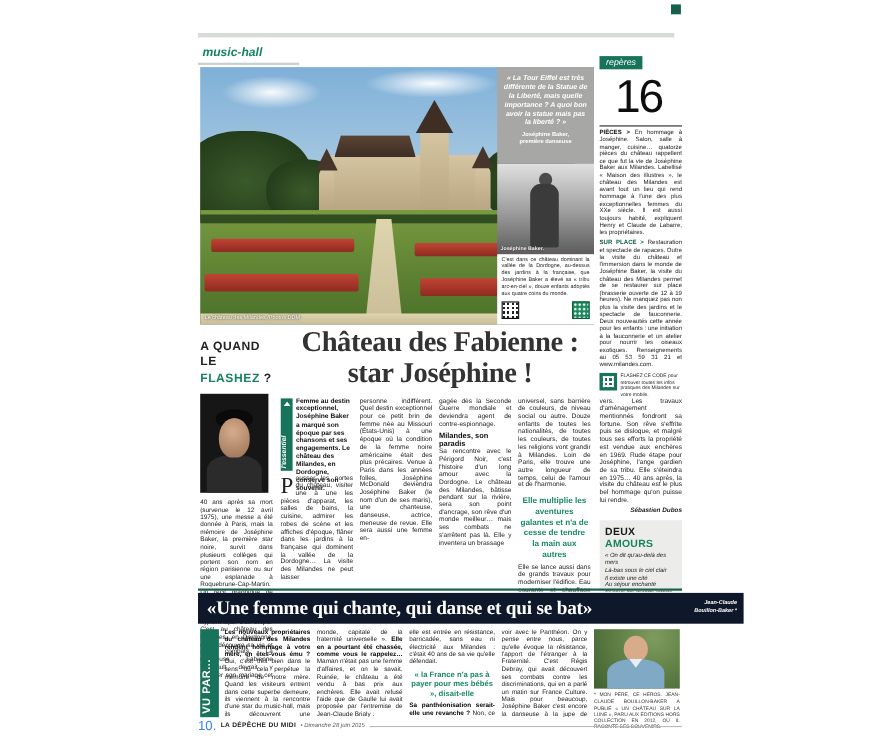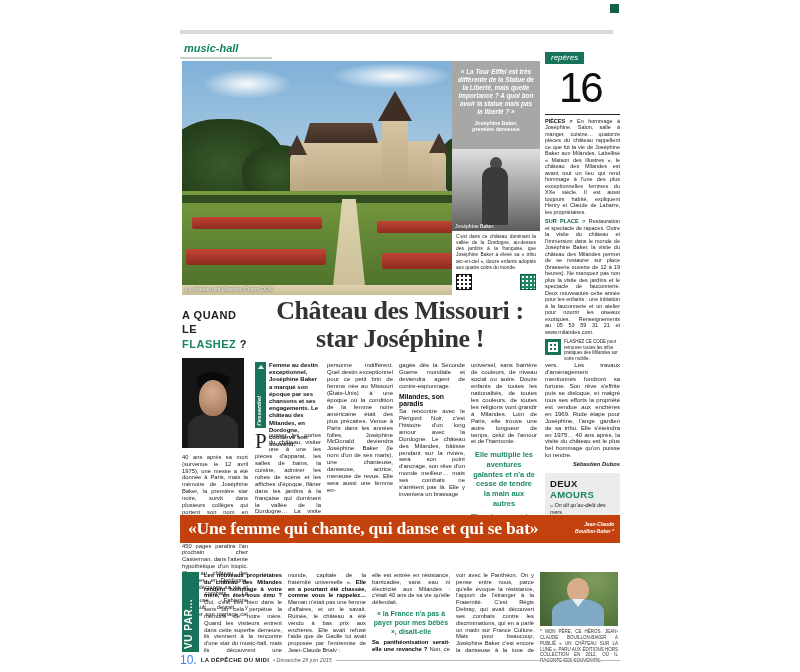--- a/index.html
+++ b/index.html
@@ -90,21 +90,21 @@
   .dropcap{float:left;font-family:"Liberation Serif",serif;font-size:21px;line-height:.85;padding:1px 2px 0 0;color:#222;}
   .subhead{font-size:6.8px;font-weight:bold;margin:3px 0 1px;color:#0e0e0e;}
   .pullq{color:#1b8a63;font-weight:bold;font-size:7.4px;line-height:1.3;text-align:center;margin:5px 1px;}
   .sig{font-size:5.8px;font-weight:bold;font-style:italic;text-align:right;margin-top:2px;color:#222;}
   .damours{margin-top:6px;background:#ececea;padding:5px 5px 4px;box-sizing:border-box;}
   .dah{font-size:9.5px;font-weight:bold;letter-spacing:.3px;margin-bottom:2px;}
   .lyr{font-size:5.4px;font-style:italic;line-height:1.25;color:#222;}
 
   
   .banner-rule{top:535px;left:0;width:440px;height:2px;background:#17604c;}
-  .banner{top:515px;left:0;width:440px;height:28px;background:#c2410c;color:#fff;}
+  .banner{top:539px;left:0;width:496px;height:28px;background:#0f172a;color:#fff;}
   .banner-text{position:absolute;left:8px;top:3px;font-family:"Liberation Serif",serif;font-weight:bold;font-size:17.5px;letter-spacing:-.2px;}
   .banner-credit{position:absolute;right:6px;top:6px;font-size:5px;font-weight:bold;font-style:italic;text-align:right;line-height:1.35;}
 
   
   .interview{left:0;top:572px;width:440px;height:80px;}
   .vupar{position:absolute;left:2px;top:0;width:17px;height:80px;background:#17735a;}
   .vupar span{position:absolute;bottom:3px;left:1px;writing-mode:vertical-rl;transform:rotate(180deg);
         color:#fff;font-weight:bold;font-size:10px;letter-spacing:.5px;}
   .icol{position:absolute;top:0;width:78px;height:80px;overflow:hidden;}
   .i1{left:24px;}.i2{left:108px;}.i3{left:192px;}.i4{left:276px;}
@@ -205,21 +205,21 @@
     </div>
     <div class="portrait">
       <div class="shoulders"></div>
       <div class="hair"></div>
       <div class="face"></div>
     </div>
     <p>40 ans après sa mort (survenue le 12 avril 1975), une messe a été donnée à Paris, mais la mémoire de Joséphine Baker, la première star noire, survit dans plusieurs collèges qui portent son nom en région parisienne ou sur une esplanade à Roquebrune-Cap-Martin. Un récit graphique de 450 pages paraîtra l'an prochain chez Casterman, dans l'attente hypothétique d'un biopic. C'est au château des Milandes, en Dordogne, qu'on découvre sa vie et ses combats. La chanteuse Fabienne Thibeault devrait y célébrer son mariage cet été.</p>
   </div>
 
   <h1 class="abs title">
-    <span>Château des Missouri :</span><br>
+    <span>Château des Fabienne :</span><br>
     <span>star Joséphine !</span>
   </h1>
 
   <div class="abs cols">
     <div class="col c1">
       <div class="essentiel">
         <div class="vstrip">
             <span>l'essentiel</span>
           </div>
         <p class="intro">Femme au destin exceptionnel, Joséphine Baker a marqué son époque par ses chansons et ses engagements. Le château des Milandes, en Dordogne, conserve son souvenir.</p>

